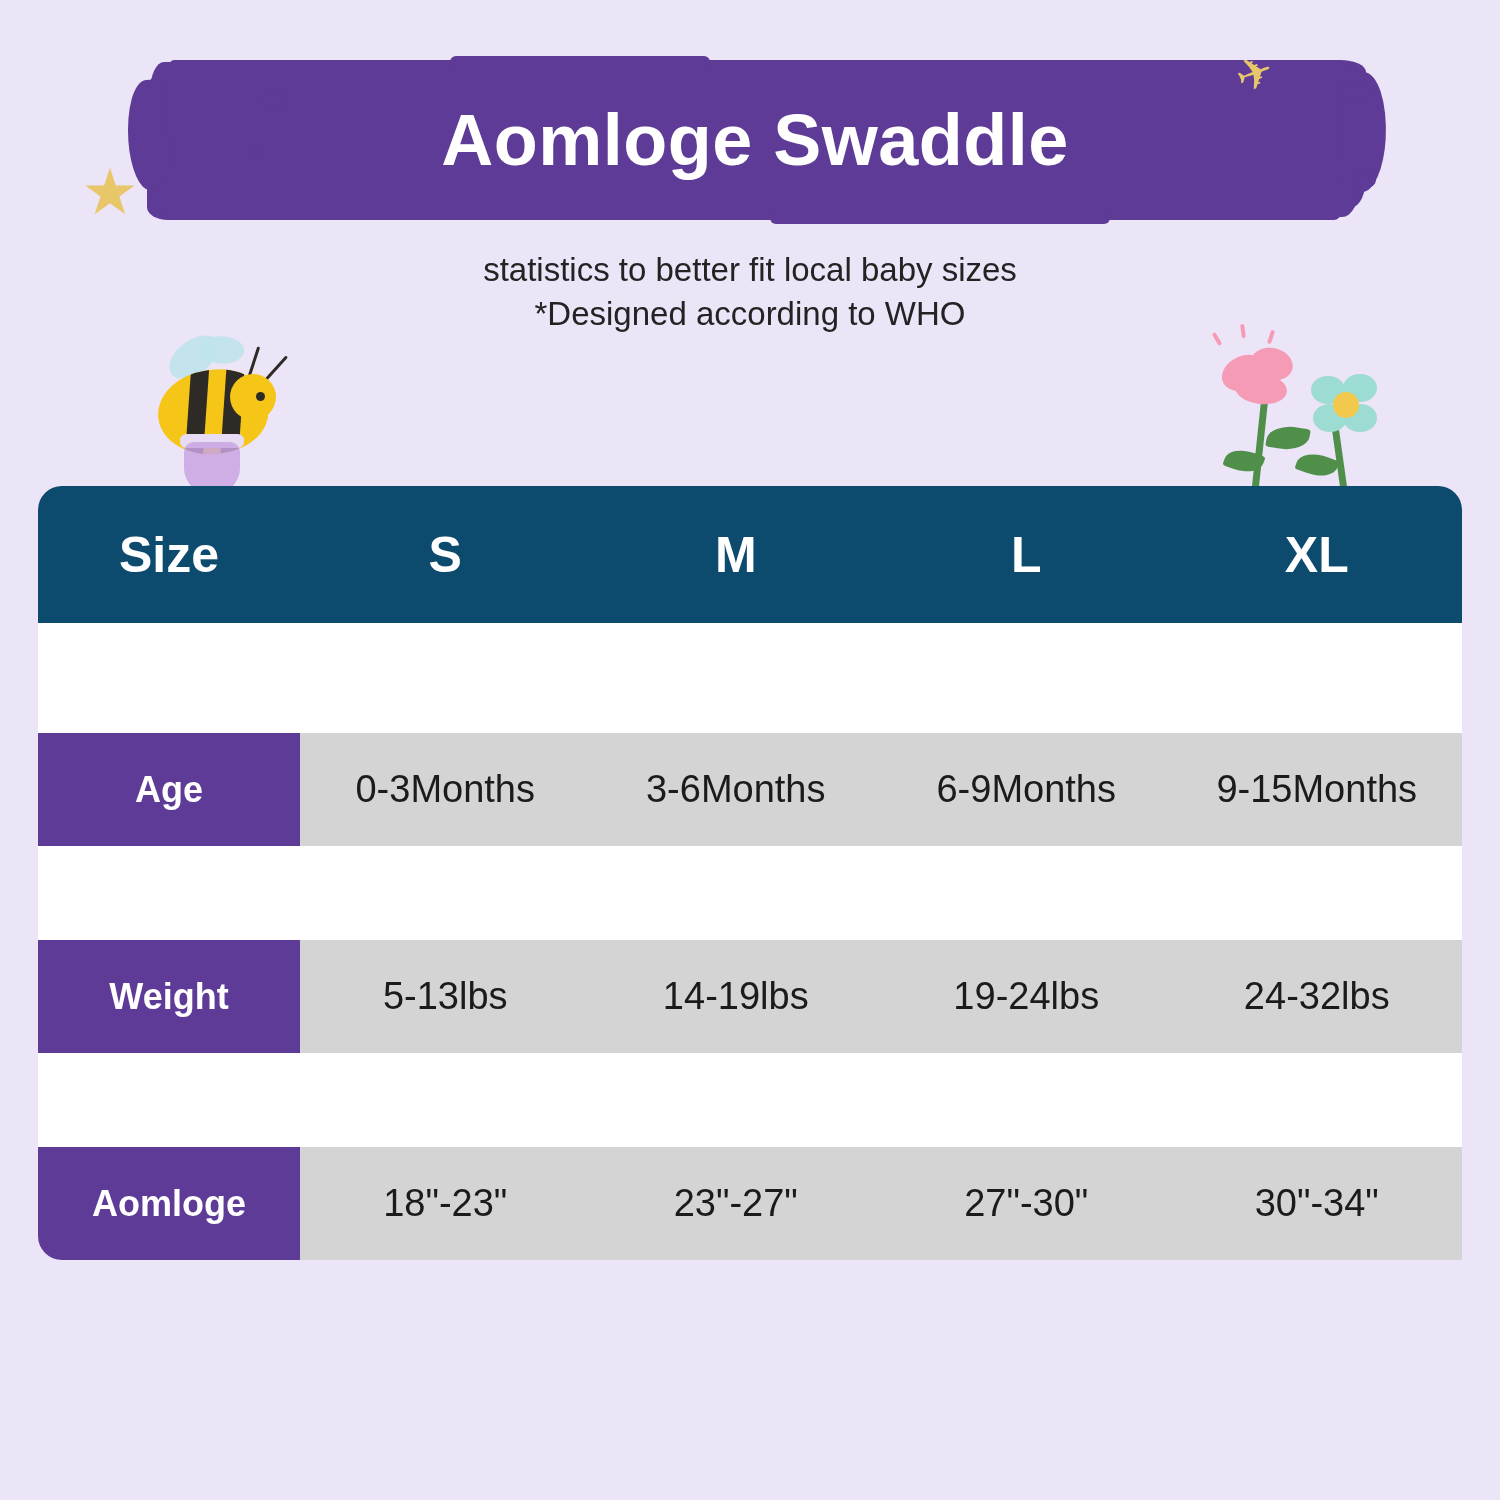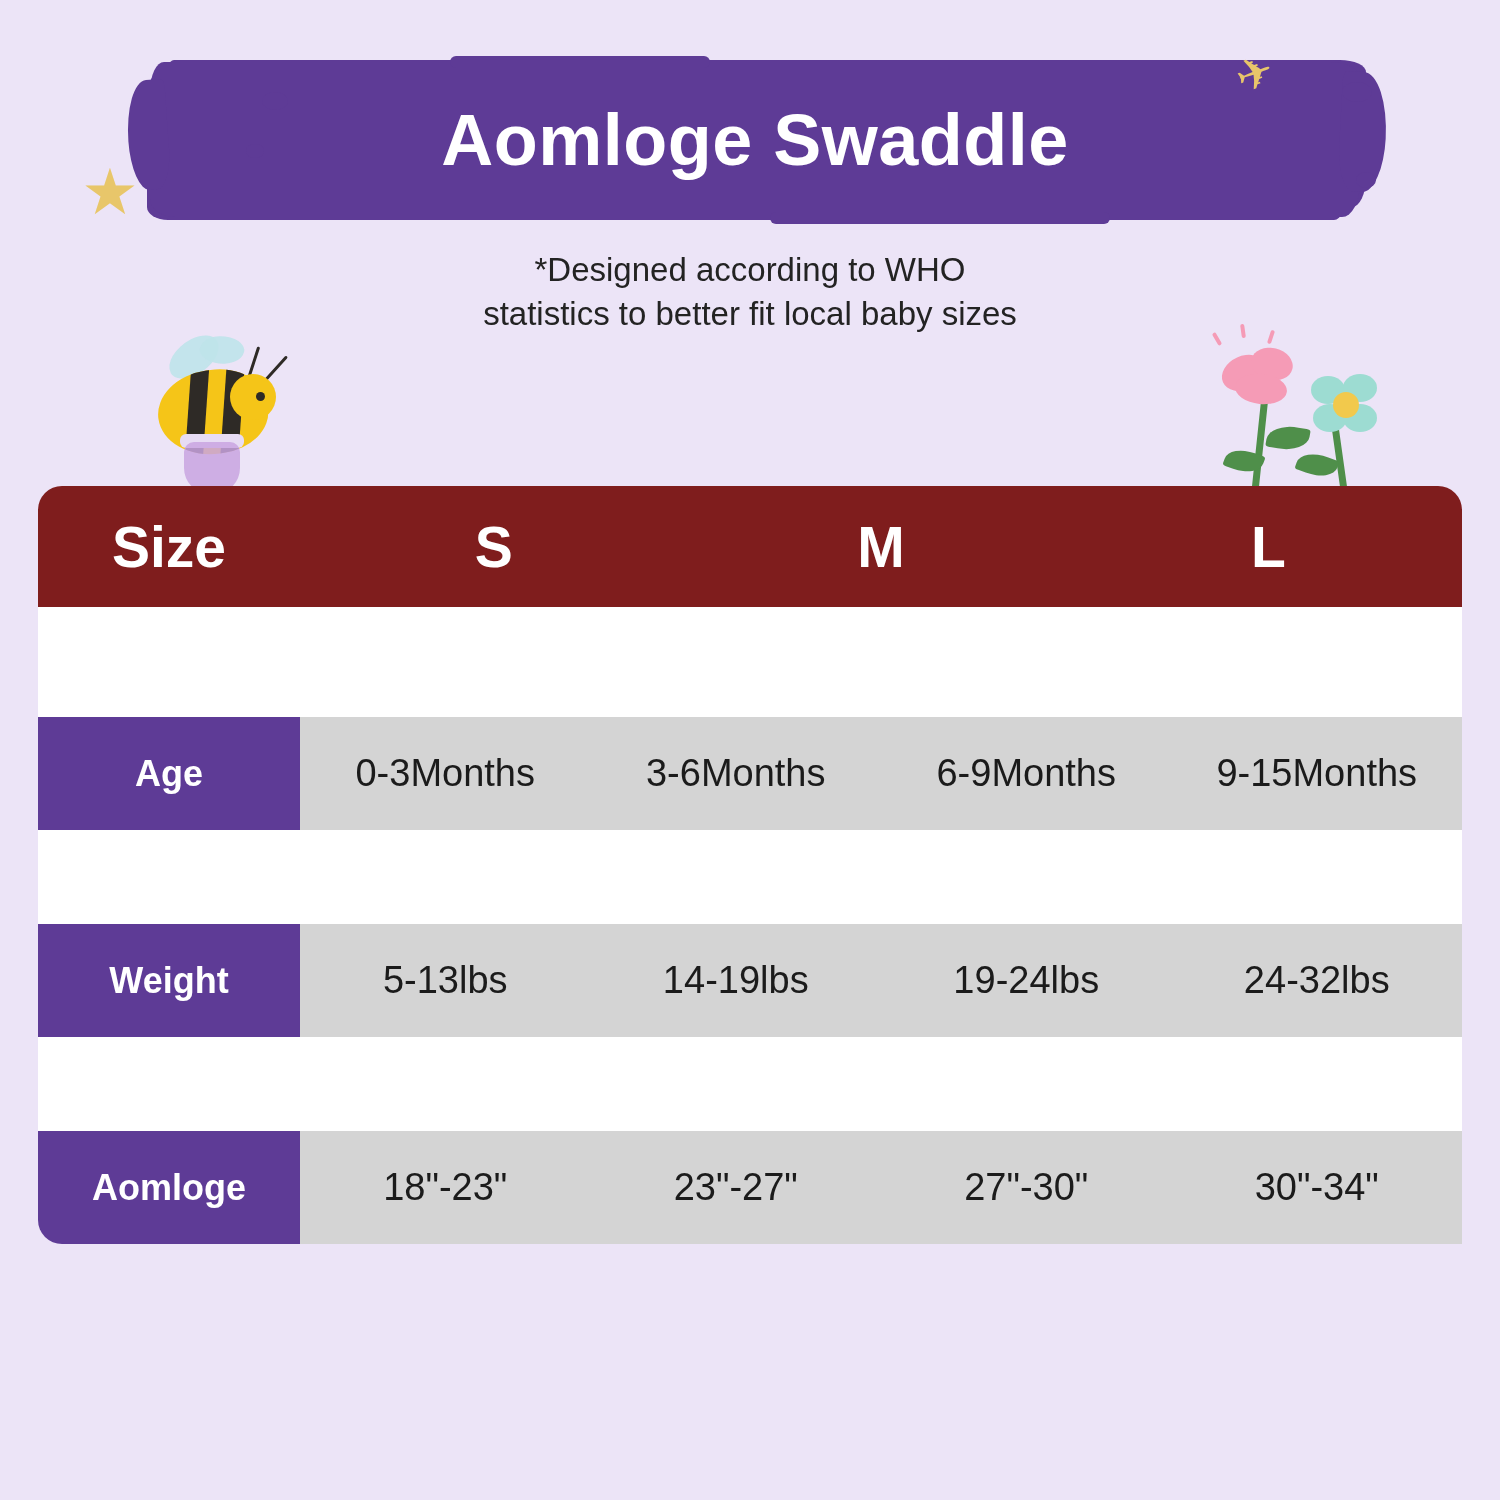--- a/index.html
+++ b/index.html
@@ -80,27 +80,27 @@
 
   
   .table {
     position: absolute;
     left: 38px; top: 486px;
     width: 1424px;
   }
   .row { display: flex; width: 100%; }
 
   .header-row {
-    background: #7f1d1d;
+    background: #0c4a6e;
     border-radius: 24px 24px 0 0;
-    height: 121px;
+    height: 137px;
     align-items: center;
     color: #ffffff;
     font-weight: bold;
-    font-size: 57px;
+    font-size: 50px;
   }
   .header-row .cell-label { width: 262px; text-align: center; }
   .header-row .cell { flex: 1; text-align: center; }
 
   .spacer-row { height: 110px; background: #ffffff; }
   .spacer-row.short { height: 94px; }
 
   .data-row { height: 113px; align-items: stretch; }
   .data-row .cell-label {
     width: 262px;
@@ -243,22 +243,22 @@
     <div class="speck" style="left:1206px; top:120px; width:20px; height:16px;"></div>
     <div class="speck" style="left:300px; top:4px; width:260px; height:12px; border-radius:6px;"></div>
     <div class="speck" style="left:620px; top:160px; width:340px; height:12px; border-radius:6px;"></div>
     <div class="banner-title">Aomloge Swaddle</div>
   </div>
 
   <div class="deco star">★</div>
   <div class="deco plane">✈</div>
 
   <div class="subtitle">
+    <div>statistics to better fit local baby sizes</div>
     <div>*Designed according to WHO</div>
-    <div>statistics to better fit local baby sizes</div>
   </div>
 
   <div class="deco bee">
     <div class="bee-wing" style="left:26px; top:10px; width:56px; height:34px; transform:rotate(-28deg);"></div>
     <div class="bee-wing" style="left:60px; top:6px; width:44px; height:28px; transform:rotate(12deg);"></div>
     <div class="bee-ant" style="left:112px; top:16px; transform:rotate(18deg);"></div>
     <div class="bee-ant" style="left:134px; top:22px; transform:rotate(42deg);"></div>
     <div class="bee-body">
       <div class="bee-stripe" style="left:30px;"></div>
       <div class="bee-stripe" style="left:66px;"></div>
@@ -291,20 +291,21 @@
     <div class="flower-center-y" style="left:148px; top:62px; width:26px; height:26px;"></div>
   </div>
 
   <div class="table">
 
     <div class="row header-row">
       <div class="cell-label">Size</div>
       <div class="cell">S</div>
       <div class="cell">M</div>
       <div class="cell">L</div>
+      <div class="cell">XL</div>
     </div>
 
     <div class="row spacer-row"></div>
 
     <div class="row data-row">
       <div class="cell-label">Age</div>
       <div class="cells">
         <div class="cell">0-3Months</div>
         <div class="cell">3-6Months</div>
         <div class="cell">6-9Months</div>

